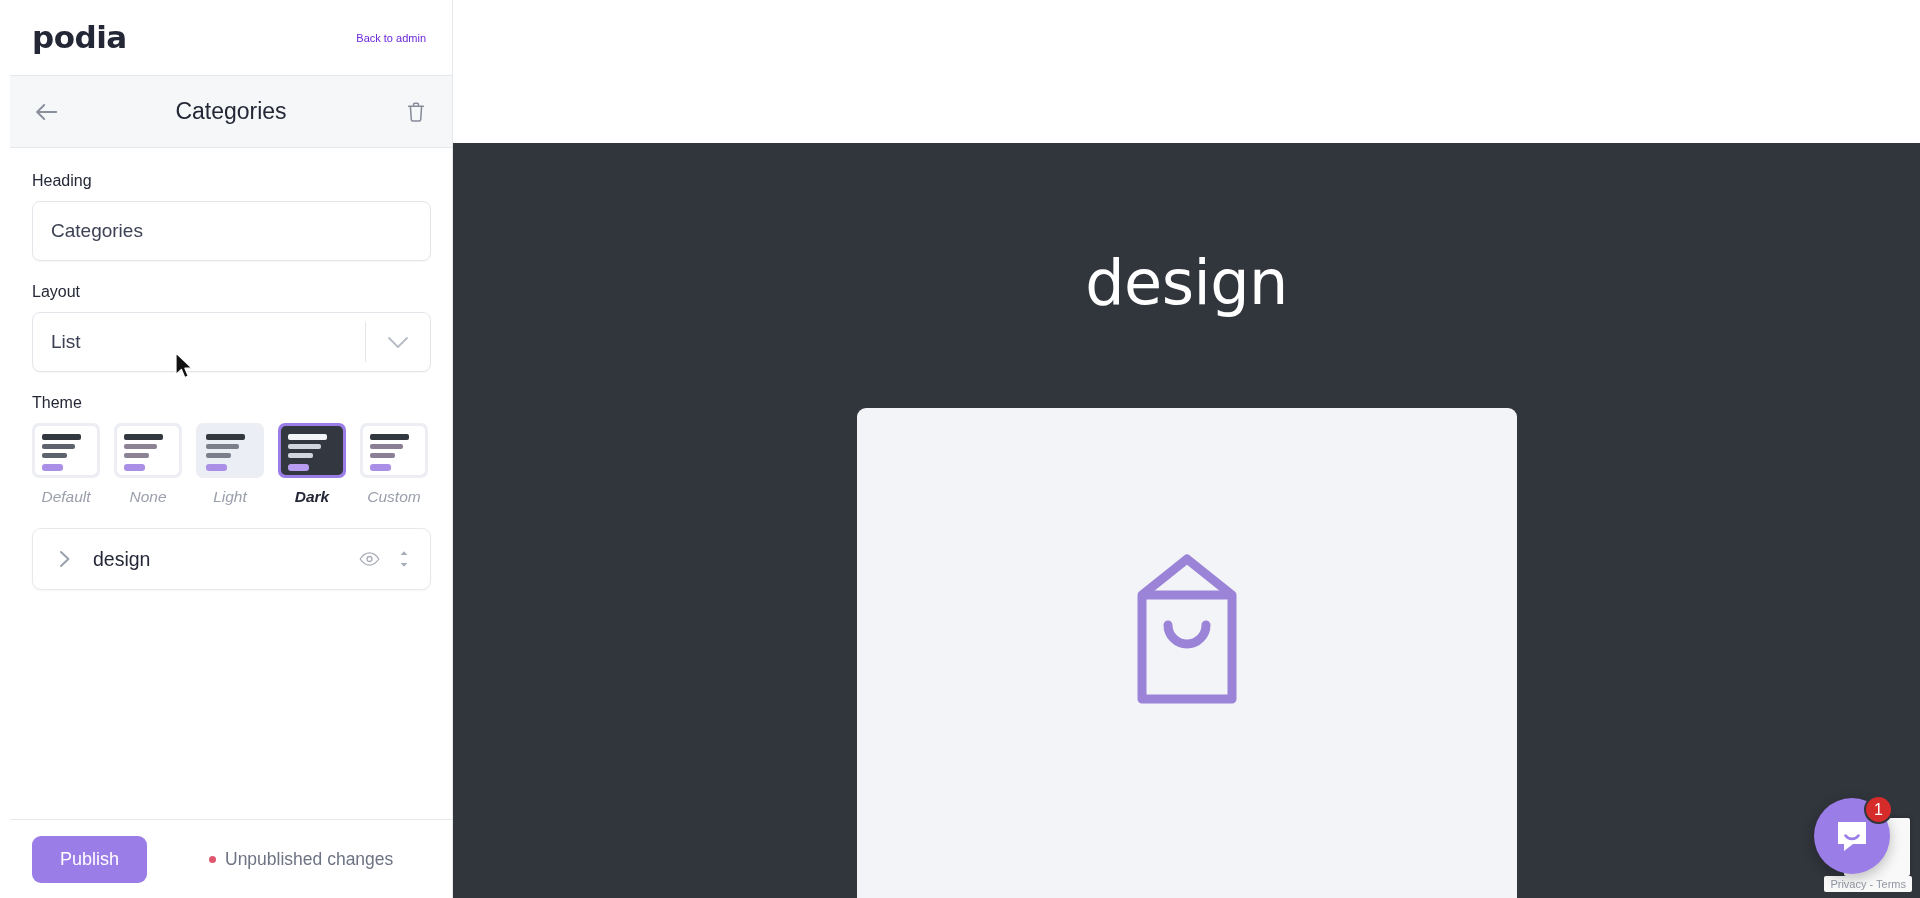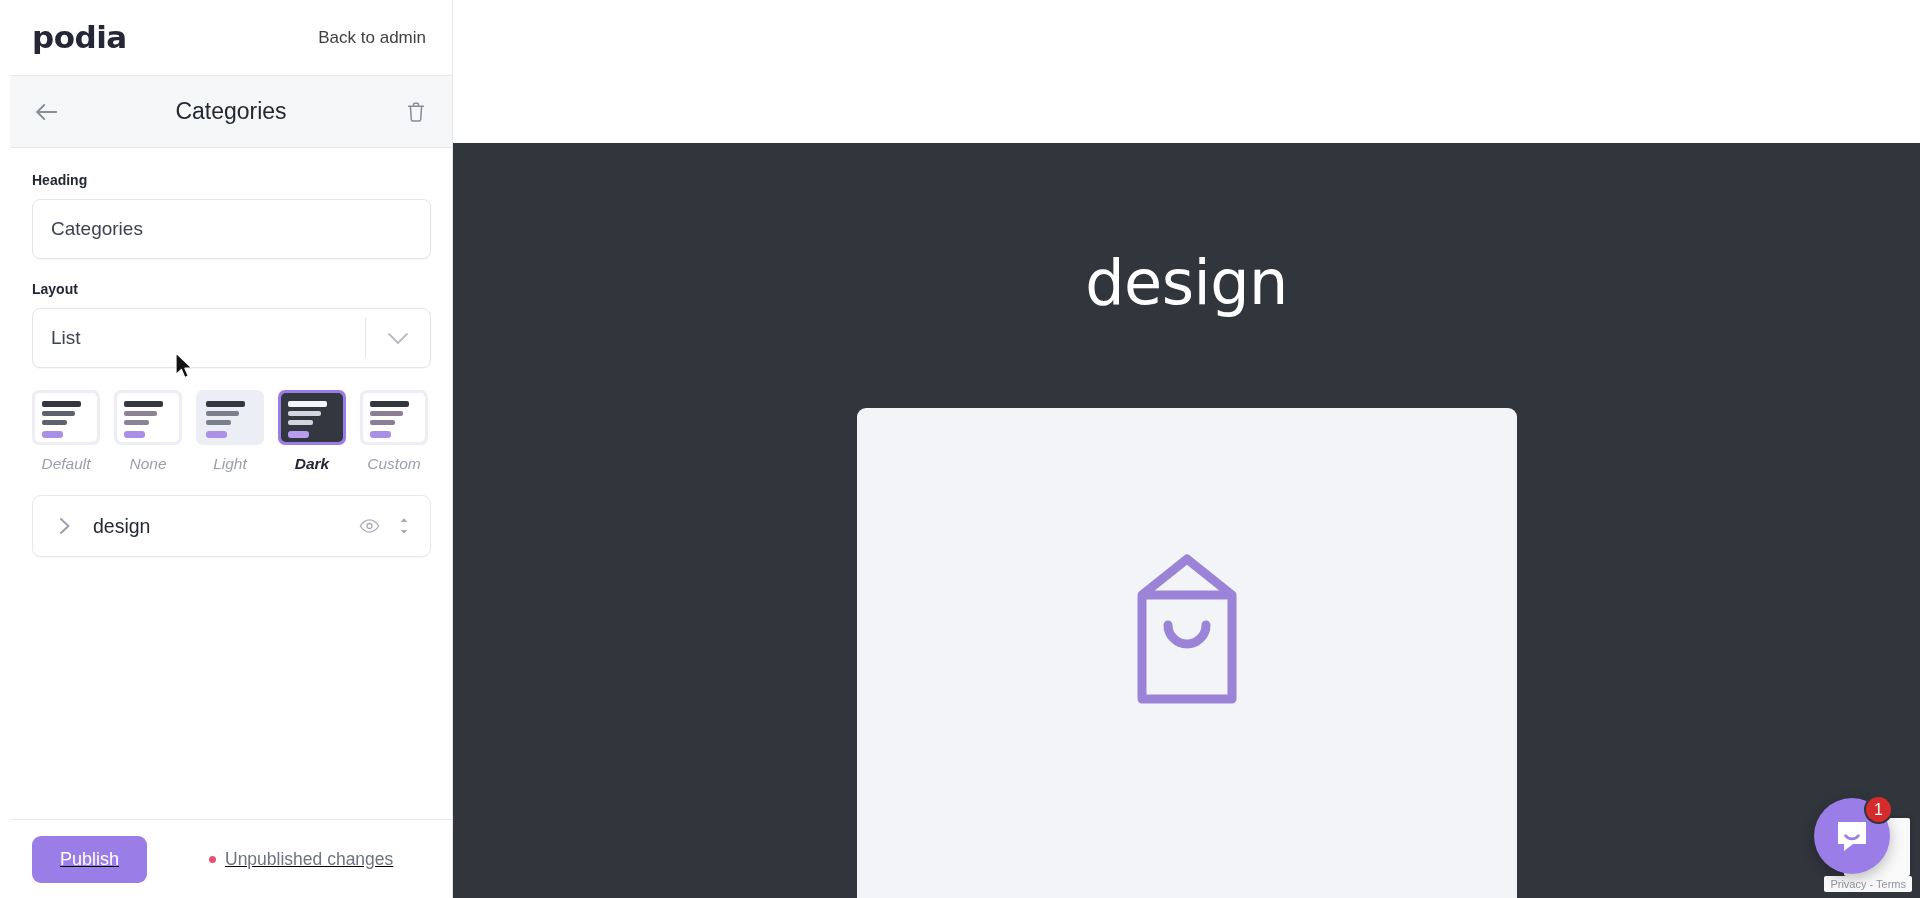--- a/index.html
+++ b/index.html
@@ -36,22 +36,22 @@
   }
   .logo {
     font-size: 31px;
     font-weight: 700;
     color: #242836;
     letter-spacing: -0.5px;
     line-height: 1;
     font-family: "DejaVu Sans", sans-serif;
   }
   .back-admin {
-    font-size: 17px;
-    color: #404040;
+    font-size: 11px;
+    color: #6d28d9;
     font-weight: 400;
     cursor: pointer;
   }
 
   
   .sec-header {
     height: 73px;
     flex: 0 0 73px;
     background: #f6f7f9;
     border-top: 1px solid #e7e8ec;
@@ -86,25 +86,24 @@
   }
 
   
   .editor-body {
     flex: 1 1 auto;
     overflow: hidden;
     padding: 24px 22px 0 22px;
     position: relative;
   }
   .field-label {
-    font-size: 14px;
+    font-size: 16px;
     color: #242836;
     margin-bottom: 11px;
     display: block;
-    font-weight: bold;
   }
   .text-input {
     width: 399px;
     height: 60px;
     border: 1px solid #e3e5ea;
     border-radius: 8px;
     background: #fff;
     font-size: 19px;
     color: #3c4154;
     padding: 0 18px;
@@ -222,21 +221,20 @@
 
   
   .publish-bar {
     height: 79px;
     flex: 0 0 79px;
     background: #ffffff;
     border-top: 1px solid #e7e8ec;
     display: flex;
     align-items: center;
     padding: 0 22px;
-    text-decoration: underline;
   }
   .publish-btn {
     width: 115px; height: 47px;
     background: #9b7de8;
     border: none;
     border-radius: 9px;
     color: #ffffff;
     font-size: 18px;
     font-family: "Liberation Sans", sans-serif;
     cursor: pointer;
@@ -394,20 +392,21 @@
           <div class="select-div"></div>
           <div class="select-chev">
             <svg width="22" height="13" viewBox="0 0 22 13" fill="none">
               <path d="M2 2 L11 11 L20 2" stroke="#b7bbc6" stroke-width="1.8" stroke-linecap="round" stroke-linejoin="round"></path>
             </svg>
           </div>
         </div>
       </div>
 
       <div class="field-group">
+        <label class="field-label">Theme</label>
         <div class="themes" id="themes">
             <div class="theme-item">
               <div class="sw" style="background: rgb(236, 238, 243);">
                 <div class="sw-inner" style="background: rgb(255, 255, 255);">
                   <div class="sw-line" style="width: 82%; height: 6px; background: rgb(51, 55, 63);"></div>
                   <div class="sw-line" style="width: 68%; height: 5px; background: rgb(93, 98, 110);"></div>
                   <div class="sw-line" style="width: 52%; height: 5px; background: rgb(93, 98, 110);"></div>
                   <div class="sw-chip" style="background: rgb(169, 143, 230);"></div>
                 </div>
               </div>

